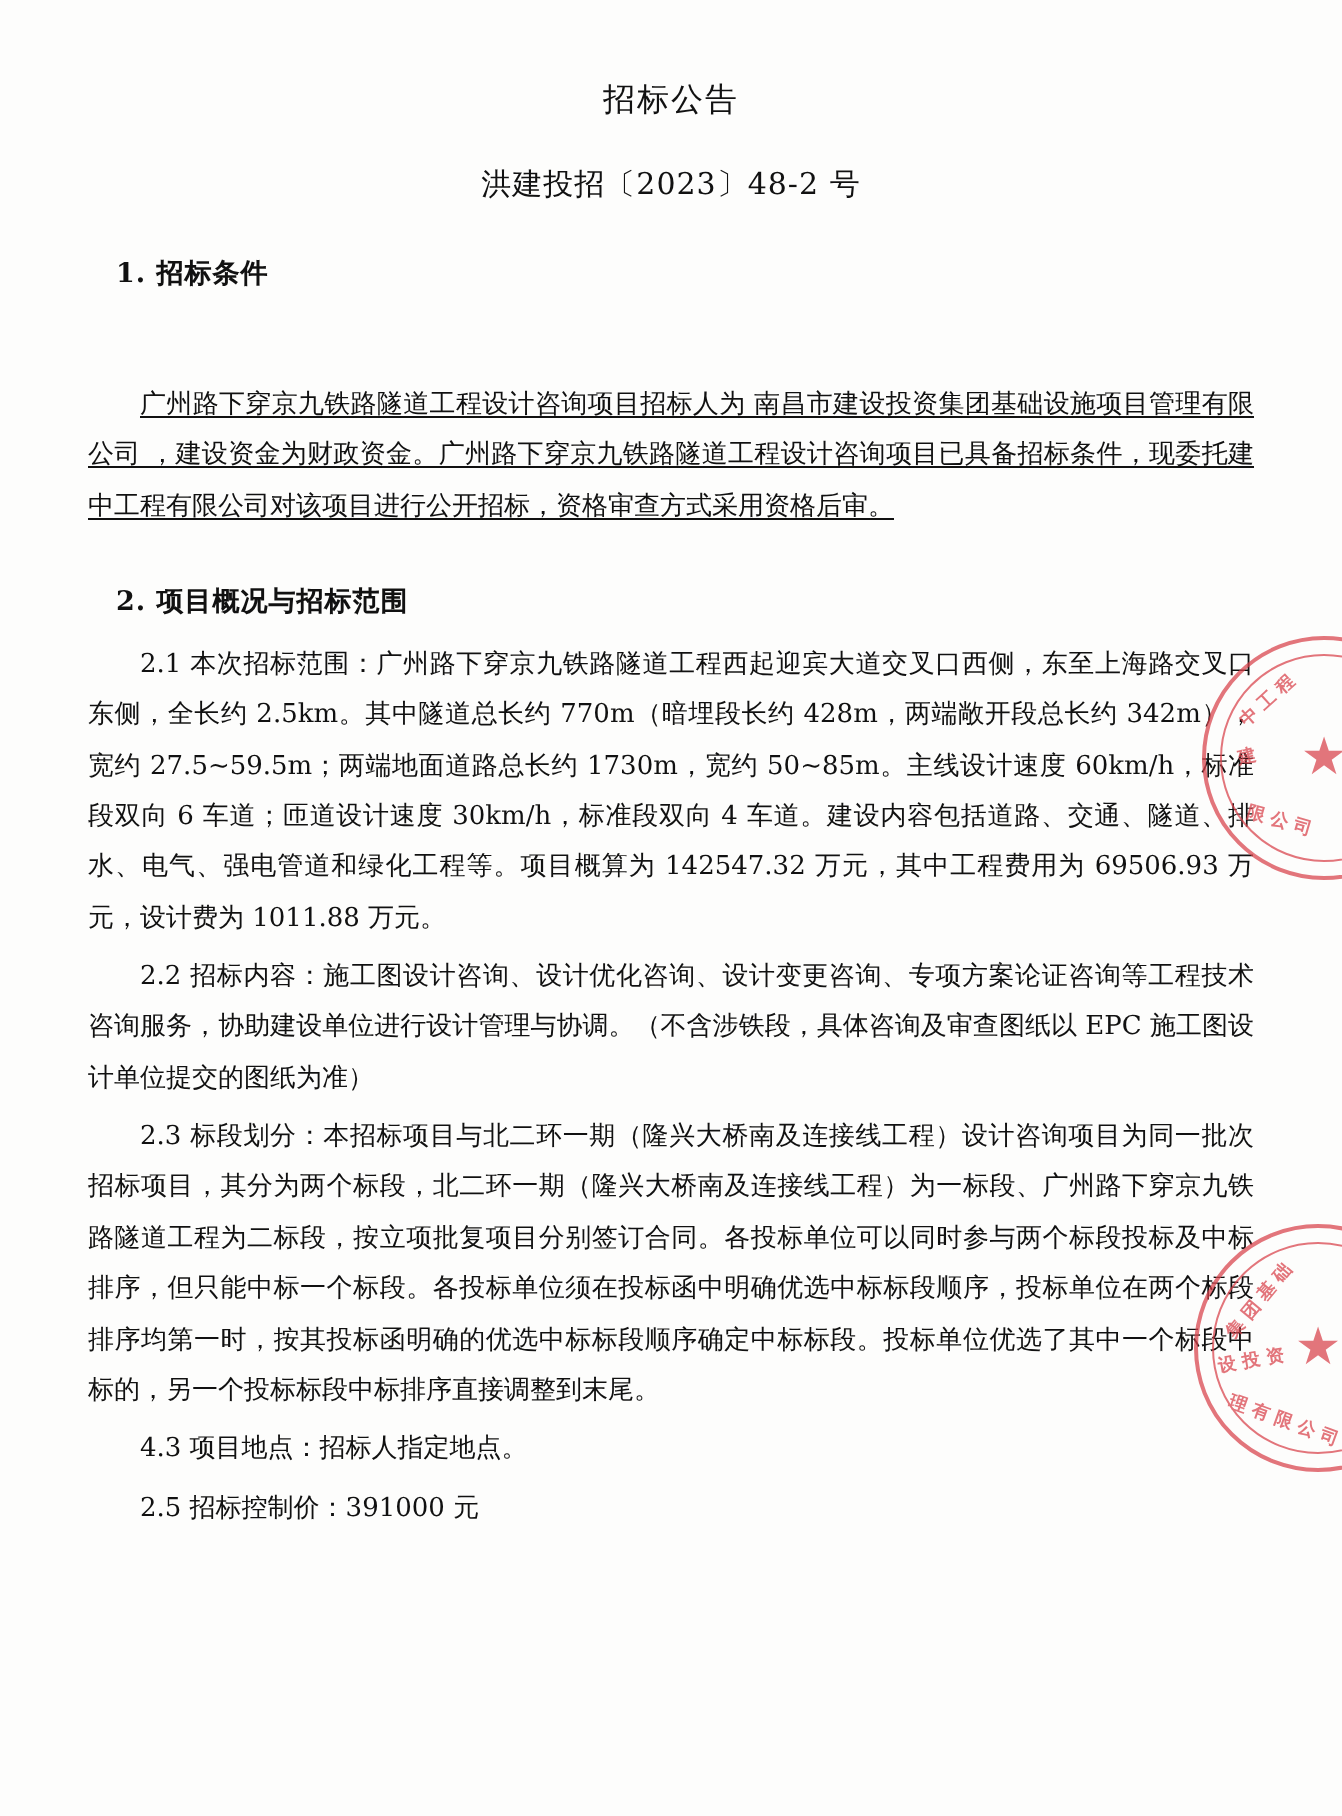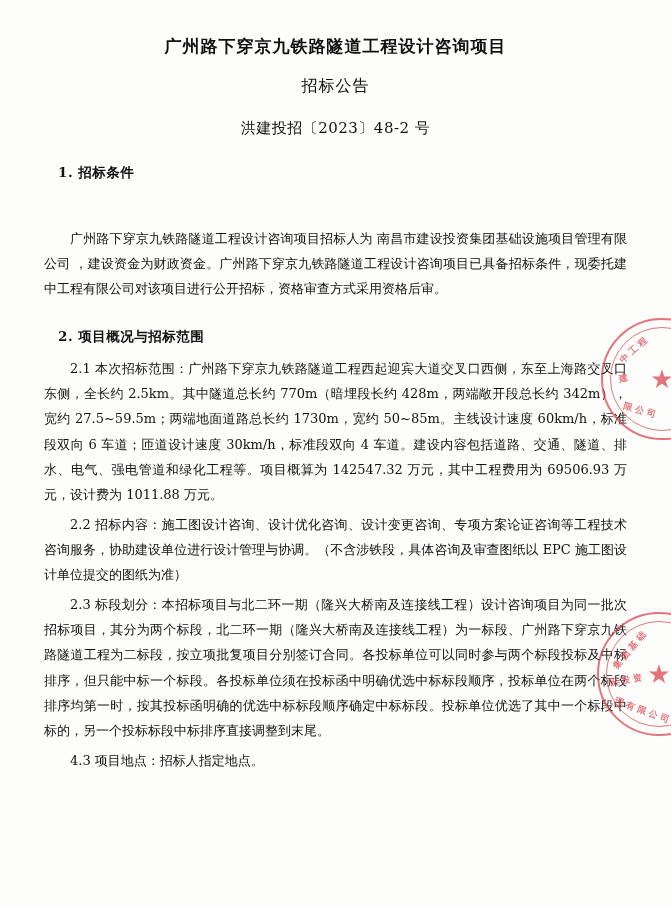--- a/index.html
+++ b/index.html
@@ -53,20 +53,21 @@
   }
   .para {
     font-size: 13px;
     line-height: 1.95;
     text-align: justify;
     text-justify: inter-ideograph;
     margin: 0 0 2px 0;
     text-indent: 2em;
   }
   .u {
+    text-decoration: underline;
     text-underline-offset: 2px;
     margin-top: 44px;
   }
   .blk {
     margin-bottom: 4px;
   }
   
   .seal {
     position: absolute;
     border: 2.5px solid #d9414a;
@@ -115,32 +116,32 @@
   .st-c { left: 20px; top: 84px; transform: rotate(16deg); }
   .st-d { left: 8px; top: 30px; transform: rotate(-50deg); }
   .st-e { left: 10px; top: 60px; transform: rotate(-10deg); }
   .st-f { left: 14px; top: 90px; transform: rotate(20deg); }
 </style>
 </head>
 <body>
 
 <div class="page">
 
-  <h1 class="doc-title">广州路下穿京九铁路隧道工程设计咨询项目</h1>
   <h2 class="doc-subtitle">招标公告</h2>
   <div class="doc-number">洪建投招〔2023〕48-2 号</div>
 
   <div class="section-title">1. 招标条件</div>
   <p class="para u">广州路下穿京九铁路隧道工程设计咨询项目招标人为 南昌市建设投资集团基础设施项目管理有限公司 ，建设资金为财政资金。广州路下穿京九铁路隧道工程设计咨询项目已具备招标条件，现委托建中工程有限公司对该项目进行公开招标，资格审查方式采用资格后审。</p>
 
   <div class="section-title">2. 项目概况与招标范围</div>
   <p class="para blk">2.1 本次招标范围：广州路下穿京九铁路隧道工程西起迎宾大道交叉口西侧，东至上海路交叉口东侧，全长约 2.5km。其中隧道总长约 770m（暗埋段长约 428m，两端敞开段总长约 342m），宽约 27.5~59.5m；两端地面道路总长约 1730m，宽约 50~85m。主线设计速度 60km/h，标准段双向 6 车道；匝道设计速度 30km/h，标准段双向 4 车道。建设内容包括道路、交通、隧道、排水、电气、强电管道和绿化工程等。项目概算为 142547.32 万元，其中工程费用为 69506.93 万元，设计费为 1011.88 万元。</p>
   <p class="para blk">2.2 招标内容：施工图设计咨询、设计优化咨询、设计变更咨询、专项方案论证咨询等工程技术咨询服务，协助建设单位进行设计管理与协调。（不含涉铁段，具体咨询及审查图纸以 EPC 施工图设计单位提交的图纸为准）</p>
   <p class="para blk">2.3 标段划分：本招标项目与北二环一期（隆兴大桥南及连接线工程）设计咨询项目为同一批次招标项目，其分为两个标段，北二环一期（隆兴大桥南及连接线工程）为一标段、广州路下穿京九铁路隧道工程为二标段，按立项批复项目分别签订合同。各投标单位可以同时参与两个标段投标及中标排序，但只能中标一个标段。各投标单位须在投标函中明确优选中标标段顺序，投标单位在两个标段排序均第一时，按其投标函明确的优选中标标段顺序确定中标标段。投标单位优选了其中一个标段中标的，另一个投标标段中标排序直接调整到末尾。</p>
   <p class="para blk">4.3 项目地点：招标人指定地点。</p>
+  <p class="para blk">2.5 招标控制价：391000 元</p>
 
   <div class="seal seal-top">
     <div class="seal-inner"></div>
     <div class="seal-star">★</div>
     <div class="seal-txt st-a">中 工 程</div>
     <div class="seal-txt st-b">建</div>
     <div class="seal-txt st-c">限 公 司</div>
   </div>
 
   <div class="seal seal-bottom">

